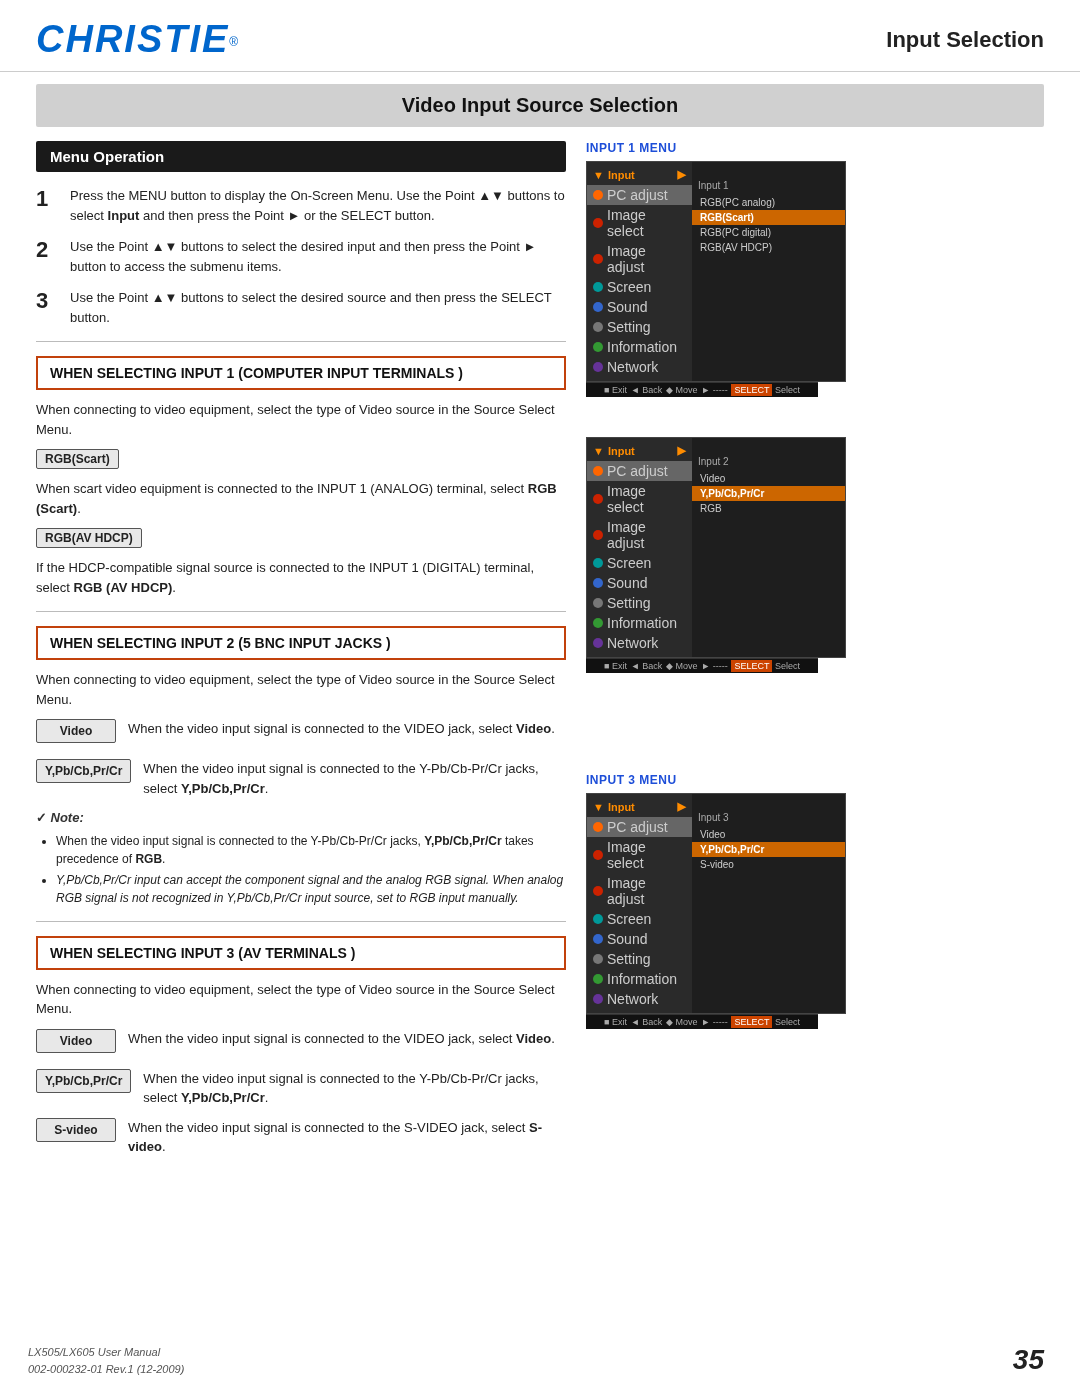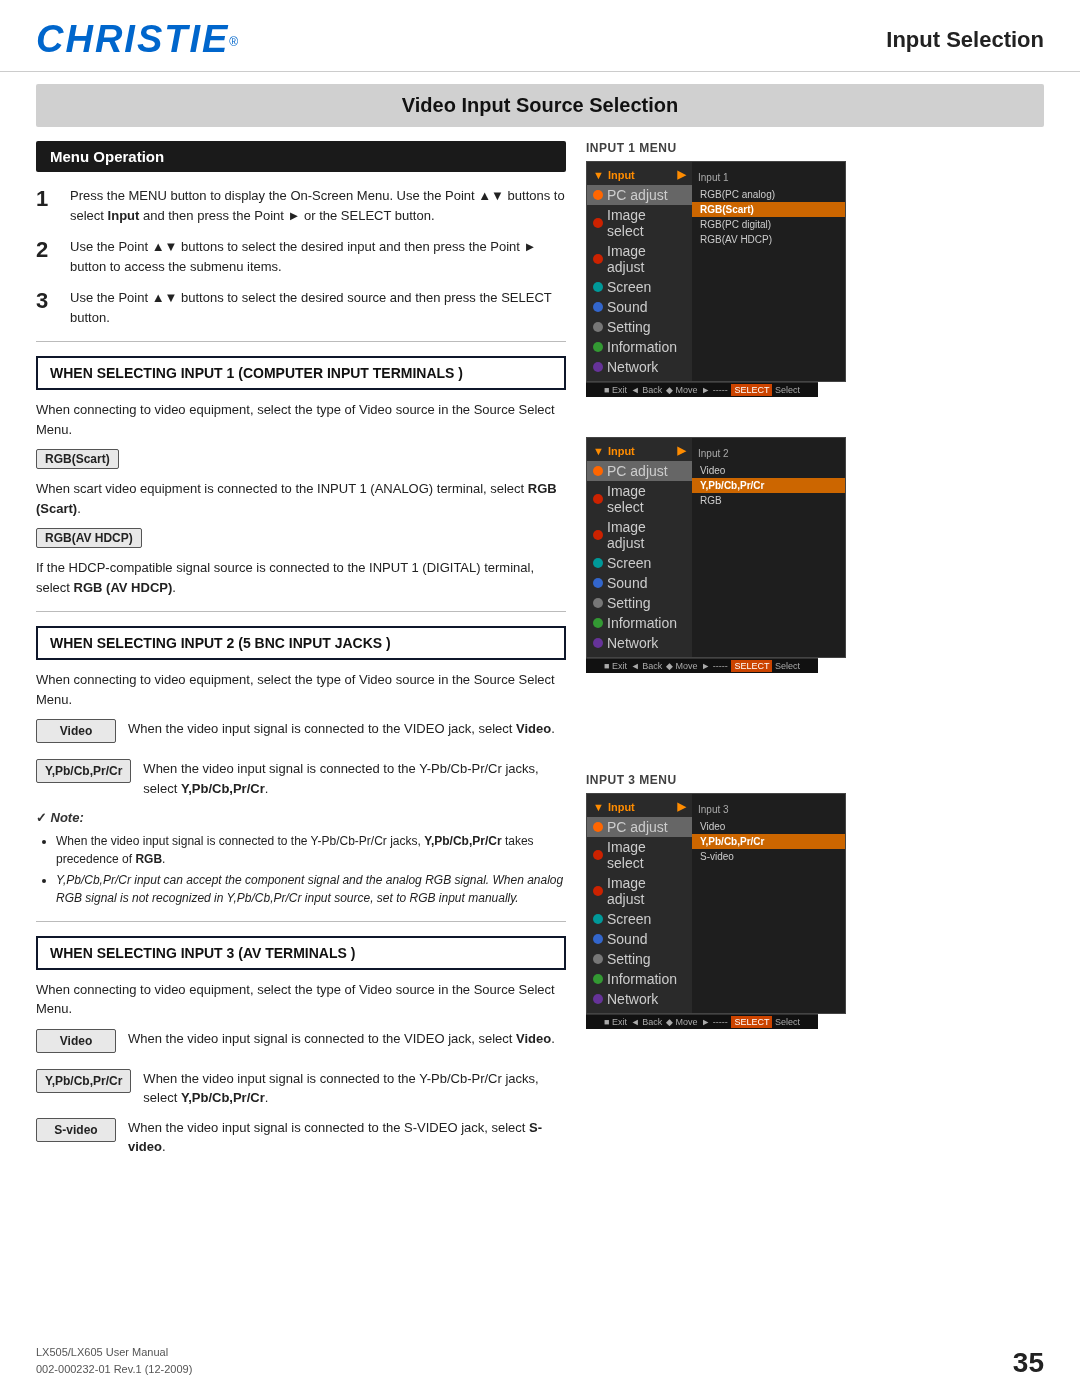--- a/index.html
+++ b/index.html
@@ -101,21 +101,21 @@
       line-height: 1.2;
     }
     .step-text {
       font-size: 13px;
       line-height: 1.5;
     }
     .step-text b { font-weight: bold; }
 
     
     .section-header {
-      border: 2px solid #0f172a;
+      border: 2px solid #c2410c;
       padding: 7px 12px;
       margin-bottom: 10px;
       background: #fff;
     }
     .section-header h3 {
       font-size: 14px;
       font-weight: bold;
       text-transform: uppercase;
       color: #111;
     }
@@ -185,21 +185,21 @@
       margin: 14px 0;
     }
 
     
     .menu-screenshot-section {
       margin-bottom: 22px;
     }
     .menu-label {
       font-size: 12px;
       font-weight: bold;
-      color: #404040;
+      color: #1d4ed8;
       margin-bottom: 6px;
       letter-spacing: 0.5px;
     }
 
     
     .osd-container {
       display: flex;
       gap: 0;
       background: #1a1a1a;
       border: 1px solid #444;
@@ -207,21 +207,21 @@
       font-size: 11px;
     }
     .osd-left {
       width: 105px;
       background: #2a2a2a;
       padding: 4px 0;
     }
     .osd-right {
       flex: 1;
       background: #1e1e1e;
-      padding: 8px 0;
+      padding: 16px 0;
     }
     .osd-left-title {
       color: #ff8c00;
       font-weight: bold;
       padding: 2px 6px 4px 6px;
       font-size: 11px;
       display: flex;
       align-items: center;
       gap: 4px;
     }
@@ -277,27 +277,27 @@
     .ic-blue { background: #3366cc; }
     .ic-teal { background: #009999; }
     .ic-green { background: #339933; }
     .ic-purple { background: #663399; }
     .ic-gray { background: #777777; }
 
     
     .footer {
       position: absolute;
       bottom: 18px;
-      left: 36px;
+      left: 28px;
       right: 36px;
       display: flex;
       justify-content: space-between;
-      align-items: flex-end;
       font-size: 11px;
       color: #555;
+      font-style: italic;
     }
     .footer-left { line-height: 1.6; }
     .page-num {
       font-size: 28px;
       font-weight: bold;
       color: #222;
     }
   </style>
 </head>
 <body>

